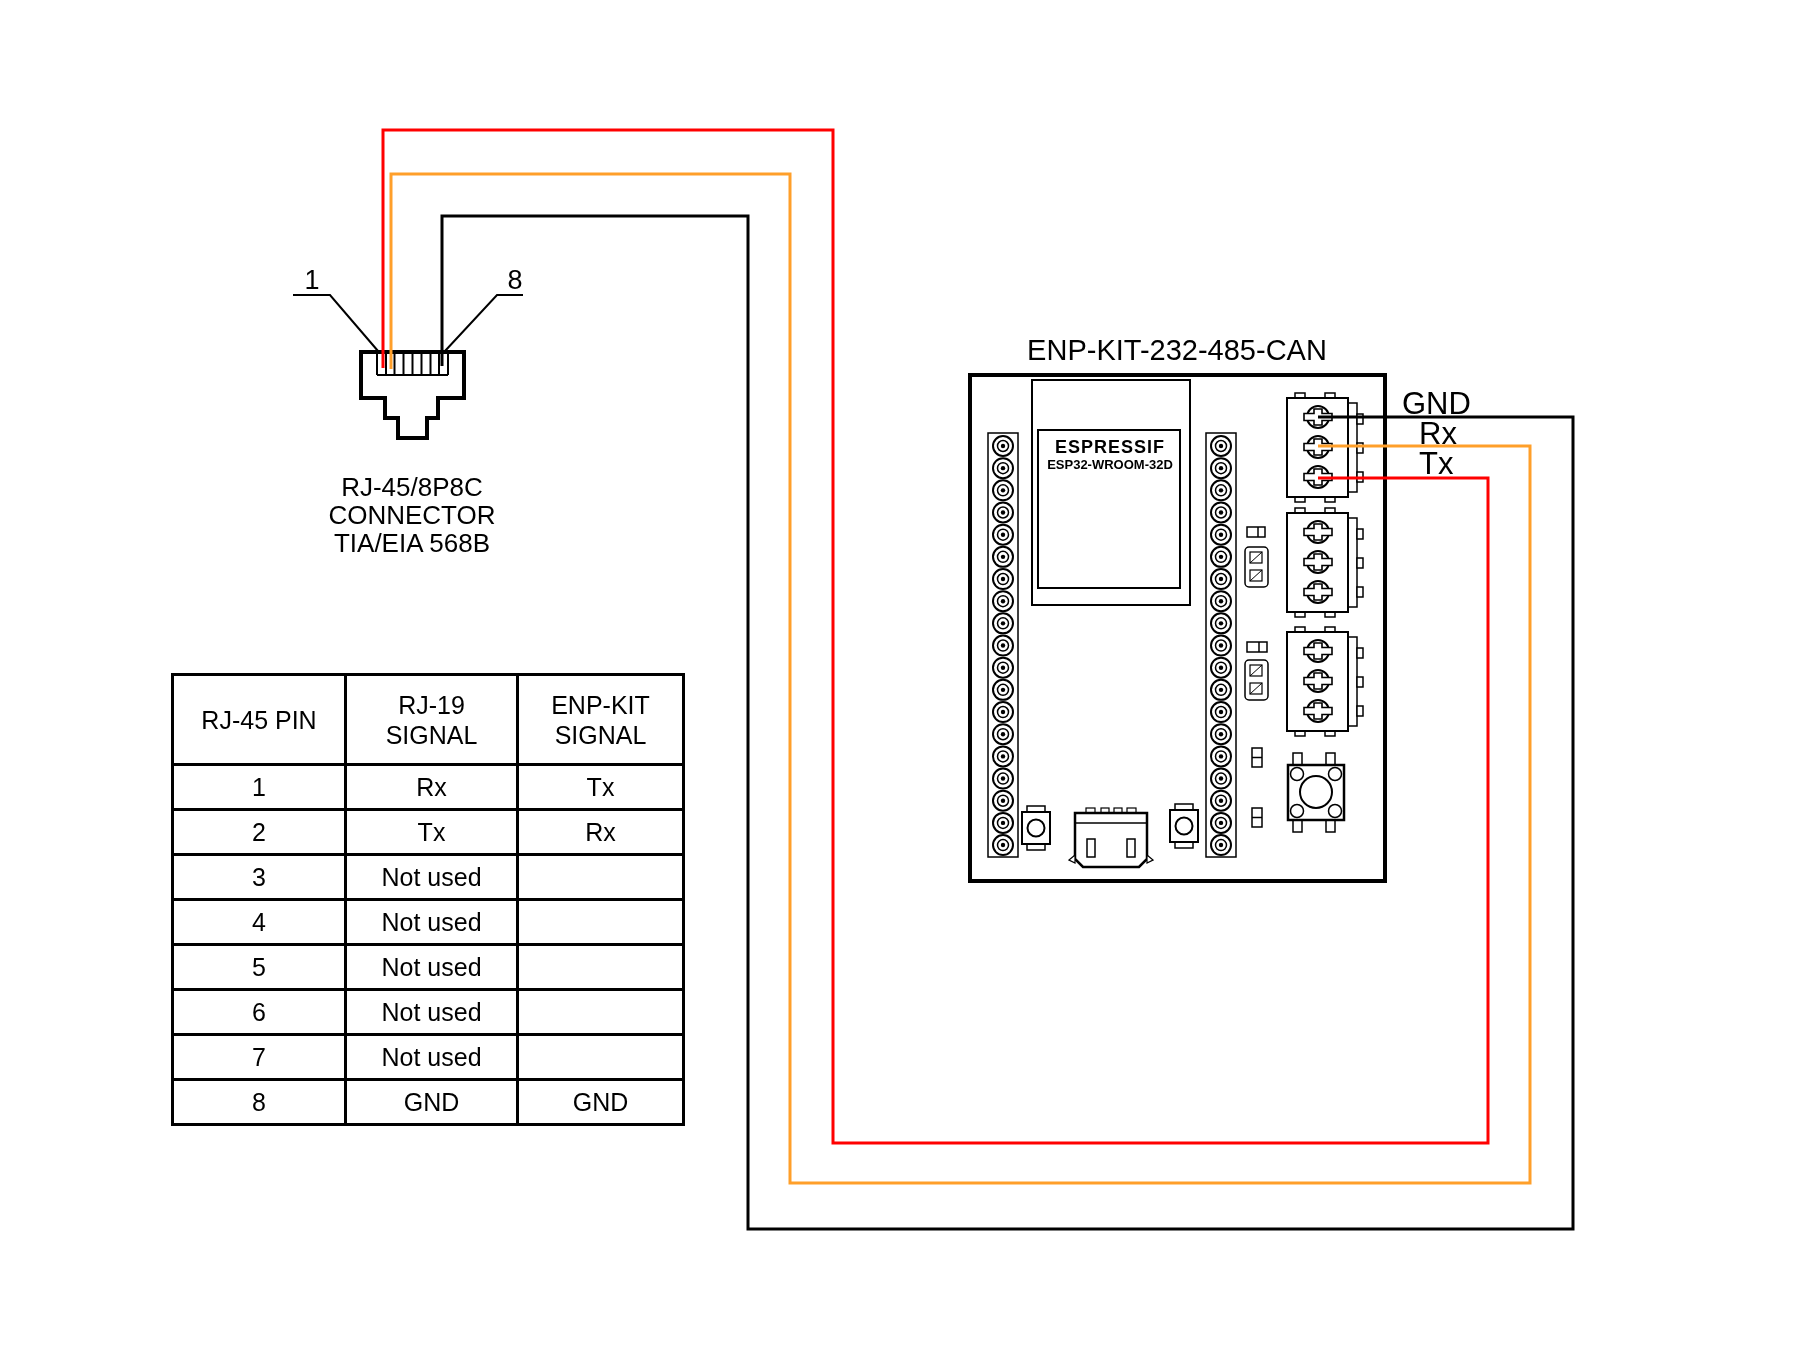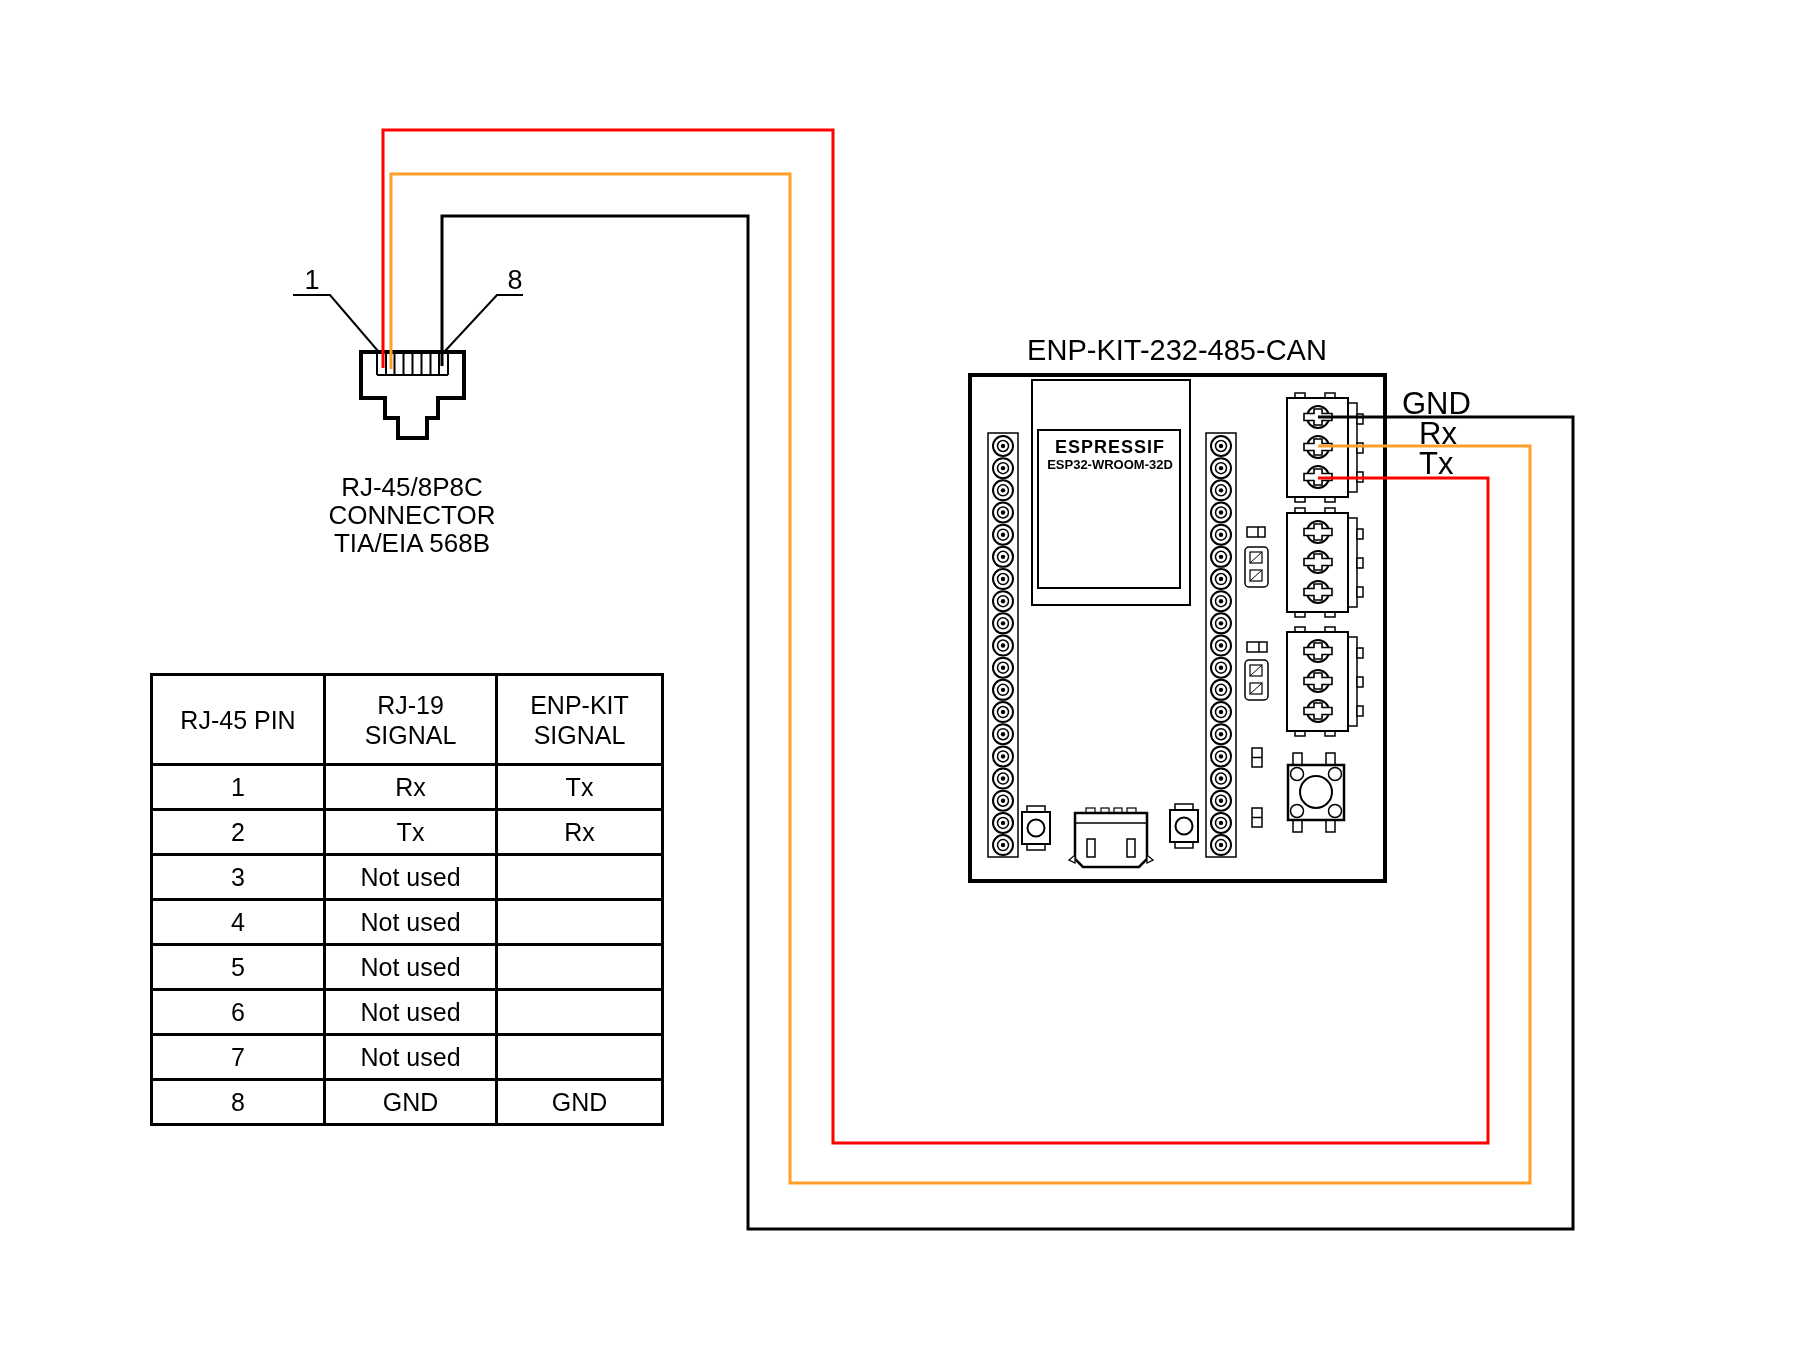--- a/index.html
+++ b/index.html
@@ -6,21 +6,21 @@
   body{width:1800px;height:1360px;position:relative;overflow:hidden;
        font-family:"Liberation Sans",sans-serif;color:#000;}
   svg{position:absolute;left:0;top:0;}
   svg text{font-family:"Liberation Sans",sans-serif;fill:#000;}
   .t-title{font-size:29px;}
   .t-signal{font-size:31px;}
   .t-pinlbl{font-size:27px;}
   .t-caption{font-size:26px;}
   .t-brand{font-size:18px;font-weight:bold;letter-spacing:1px;}
   .t-model{font-size:13px;font-weight:bold;}
-  #pin-table{position:absolute;left:150px;top:673px;width:511px;height:428px;
+  #pin-table{position:absolute;left:171px;top:673px;width:511px;height:428px;
              border-collapse:collapse;table-layout:fixed;padding-left:20px;}
   #pin-table th,#pin-table td{border:3px solid #000;text-align:center;
              vertical-align:middle;padding:0;font-weight:normal;
              font-size:25px;line-height:1.2;background:#fff;}
   #pin-table th{white-space:pre-line;height:87px;}
   #pin-table td{height:42px;}
   .c0{width:173px;}.c1{width:172px;}.c2{width:166px;}
 </style>
 </head>
 <body>

